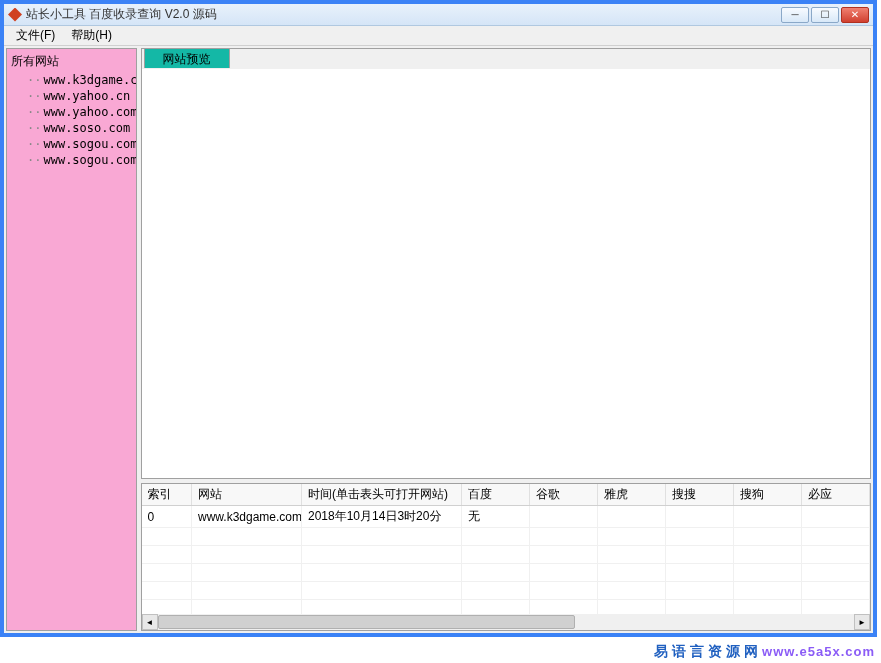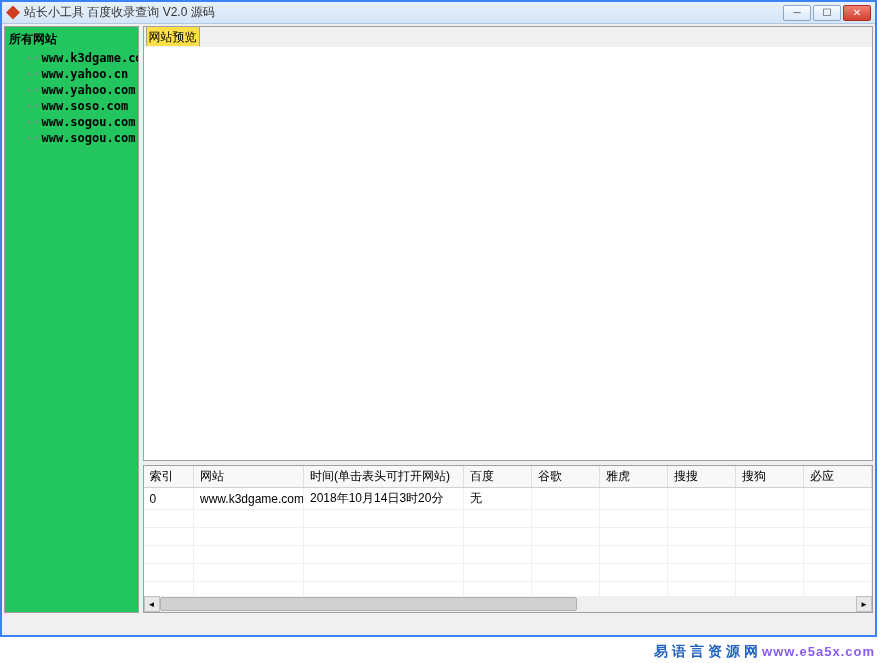--- a/index.html
+++ b/index.html
@@ -8,21 +8,21 @@
       font-size: 12px;
       background: #fff;
       width: 881px;
       height: 663px;
       position: relative;
       overflow: hidden;
     }
     .window {
       width: 877px;
       height: 637px;
-      border: 2px solid #3b82f6;
+      border: 4px solid #3b82f6;
       background: #f0f0f0;
       position: relative;
     }
     .titlebar {
       height: 22px;
       background: linear-gradient(#e8f1fb, #d5e5f7);
       display: flex;
       align-items: center;
       padding: 0 4px;
       border-bottom: 1px solid #b0c8e0;
@@ -73,25 +73,24 @@
       cursor: pointer;
     }
     .content {
       display: flex;
       height: calc(100% - 42px);
       padding: 2px;
     }
     .sidebar {
       width: 178px;
       border: 1px solid #a0a0a0;
-      background: #22c55e;
+      background: #f9a8d4;
       margin-right: 4px;
       padding: 2px;
       overflow: auto;
-      font-weight: bold;
     }
     .tree-root {
       padding: 2px;
       cursor: pointer;
     }
     .tree-item {
       padding: 1px 2px 1px 18px;
       cursor: pointer;
       font-family: "SimSun", monospace;
       white-space: nowrap;
@@ -111,22 +110,22 @@
       background: #fff;
       flex: 1;
       position: relative;
     }
     .tab-header {
       display: flex;
       background: #f0f0f0;
       height: 20px;
     }
     .tab {
-      padding: 2px 2px;
-      background: #fde047;
+      padding: 2px 18px;
+      background: #14b8a6;
       border: 1px solid #a0a0a0;
       border-bottom: none;
       margin-left: 2px;
       cursor: pointer;
       position: relative;
       top: -1px;
     }
     .tab-content {
       height: calc(100% - 20px);
       background: #fff;
@@ -235,20 +234,24 @@
   <div class="titlebar">
     <div class="title-icon"></div>
     <div class="title-text">站长小工具 百度收录查询 V2.0 源码</div>
     <div class="win-controls">
       <div class="win-btn">─</div>
       <div class="win-btn">☐</div>
       <div class="win-btn close">✕</div>
     </div>
   </div>
 
+  <div class="menubar">
+    <div class="menu-item">文件(F)</div>
+    <div class="menu-item">帮助(H)</div>
+  </div>
 
   <div class="content">
     <div class="sidebar">
       <div class="tree-root">所有网站</div>
       <div class="tree-item">www.k3dgame.com</div>
       <div class="tree-item">www.yahoo.cn</div>
       <div class="tree-item">www.yahoo.com</div>
       <div class="tree-item">www.soso.com</div>
       <div class="tree-item">www.sogou.com</div>
       <div class="tree-item">www.sogou.com</div>

